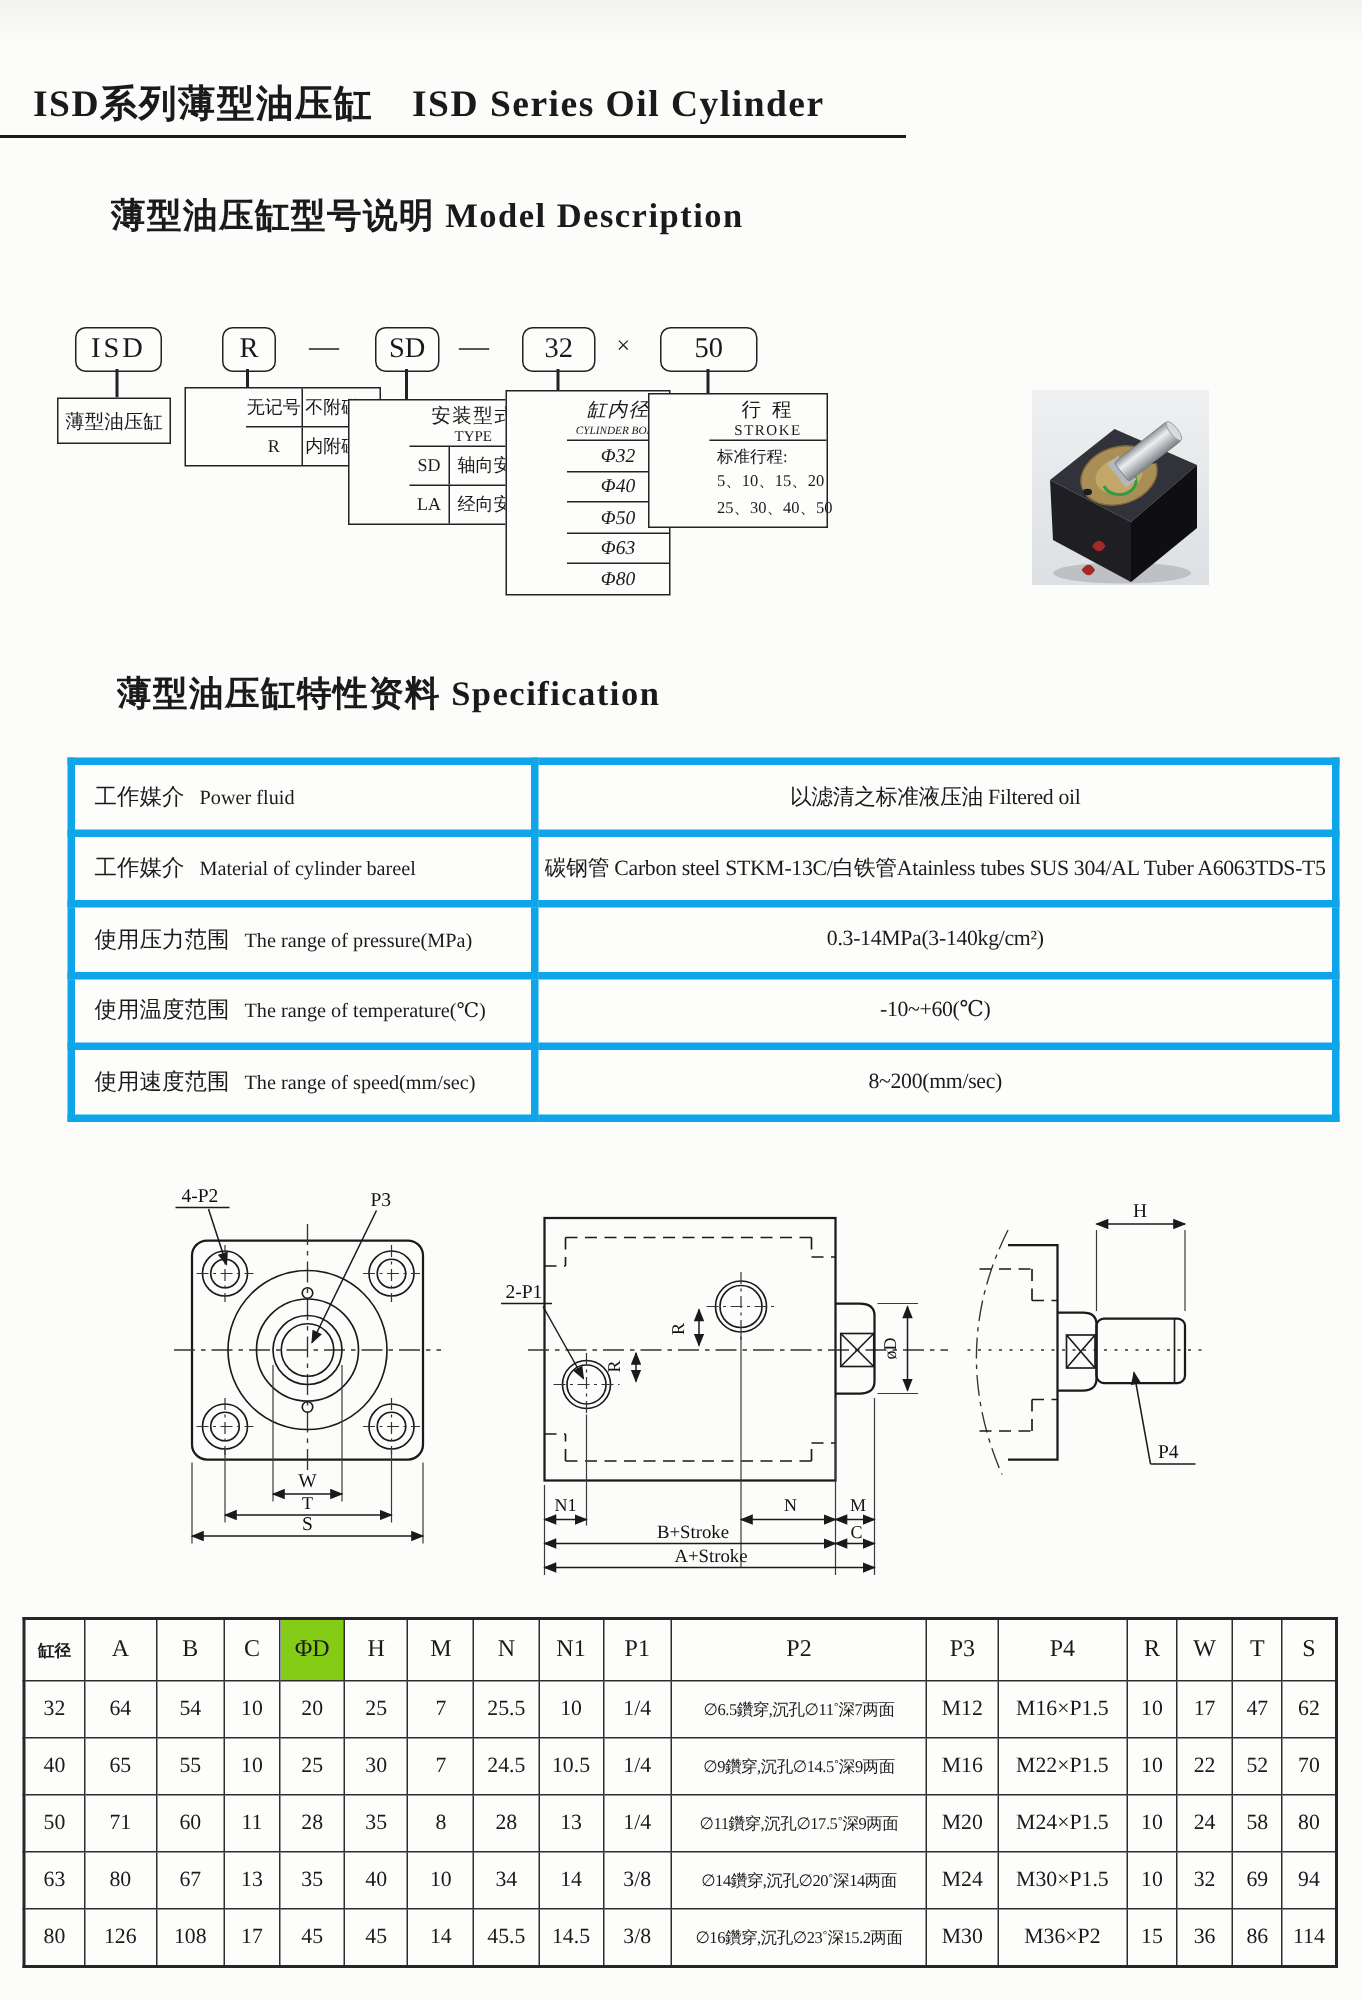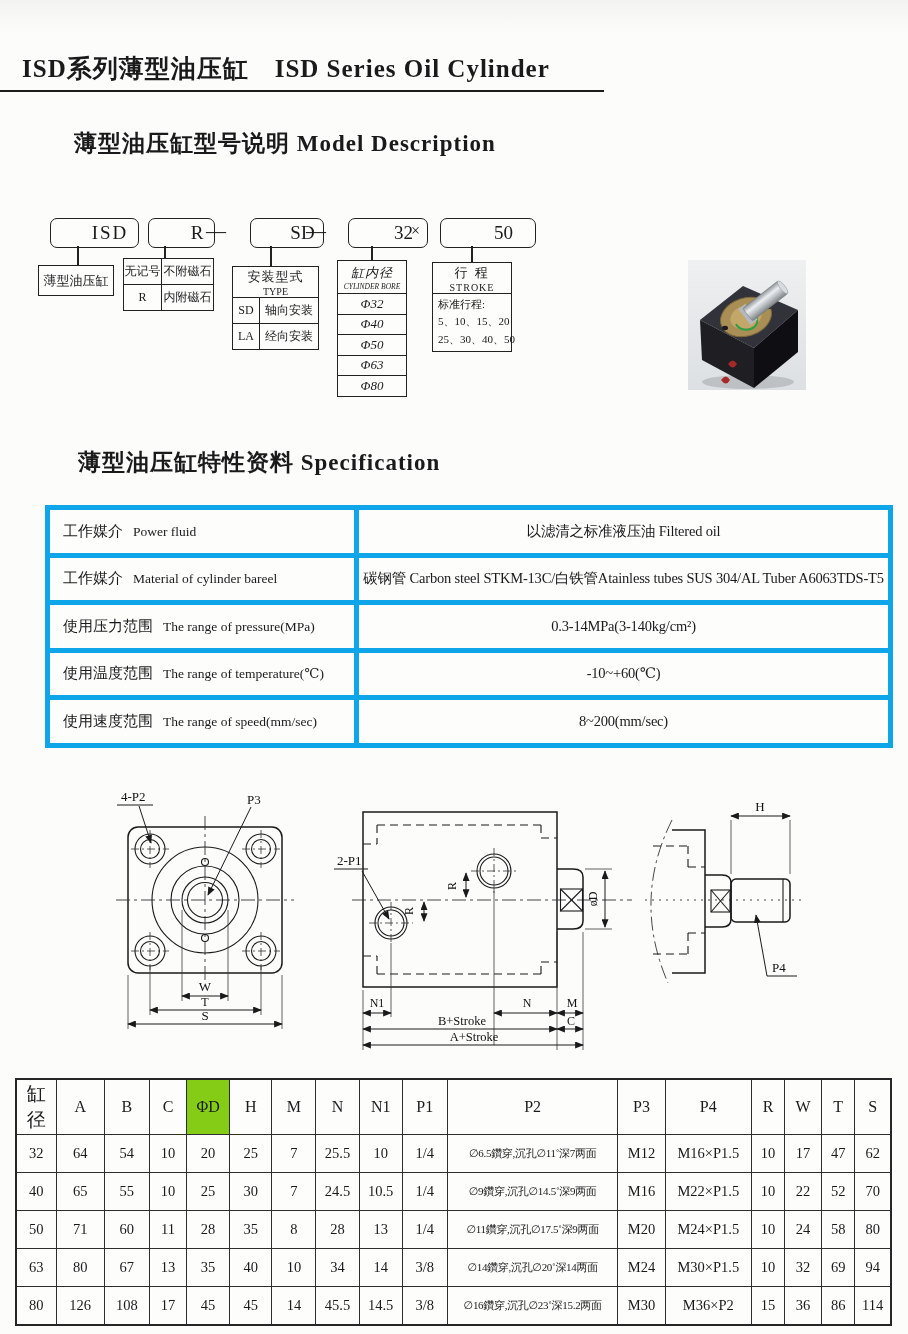--- a/index.html
+++ b/index.html
@@ -8,25 +8,25 @@
     background:linear-gradient(180deg,#f3f3f1 0,#fcfcfb 34px,#fcfcfb 100%);
     font-family:"Liberation Serif","DejaVu Serif",serif;color:#1a1a1a;
     overflow:hidden;
   }
   .abs{position:absolute;}
   .h1{font-size:25px;font-weight:600;letter-spacing:1px;white-space:nowrap;}
   .h2{font-size:23px;font-weight:600;letter-spacing:1px;white-space:nowrap;}
   .rule{background:#1c1c1c;height:2px;}
   
   .codebox{border:1.6px solid #222;border-radius:7px;display:flex;align-items:center;justify-content:center;
-    font-size:19px;height:28px;background:#fdfdfc;padding-left:31px;}
+    font-size:19px;height:28px;background:#fdfdfc;}
   .sep{font-size:20px;}
   .vline{width:1.5px;background:#222;}
   .descbox{border:1.5px solid #222;display:flex;align-items:center;justify-content:center;font-size:13px;background:#fdfdfc;}
-  .mini{border:1.5px solid #222;background:#fdfdfc;font-size:12px;text-align:center;}
+  .mini{border:1.5px solid #222;background:#fdfdfc;font-size:12px;text-align:center;padding-left:40px;}
   .drow{display:flex;align-items:stretch;height:25px;}
   .drow + .drow{border-top:1px solid #222;}
   .dcell{display:flex;align-items:center;justify-content:center;}
   .mini-head{border-bottom:1px solid #222;display:flex;flex-direction:column;align-items:center;justify-content:center;}
   .mini-head .cnl{font-size:13px;letter-spacing:1px;}
   .mini-head .enl{font-size:10px;letter-spacing:0;}
   .bore-row{height:19.5px;border-top:1px solid #222;display:flex;align-items:center;justify-content:center;font-size:13px;}
   .bore-row:first-child{border-top:none;}
   .stroke-body{padding:3px 5px;text-align:left;}
   .stroke-note{font-size:11px;margin-bottom:1px;}
@@ -34,21 +34,21 @@
   
   table.spec{border-collapse:collapse;table-layout:fixed;width:848px;border:2px solid #2a2a2a;background:#fdfdfc;}
   table.spec td{border:5px solid #0ea5e9;height:40.5px;vertical-align:middle;}
   td.spec-label{width:290px;padding-left:13px;font-size:15px;white-space:nowrap;}
   td.spec-label .en{font-size:13.5px;margin-left:10px;}
   td.spec-value{text-align:center;font-size:14.5px;letter-spacing:-.2px;}
   
   table.dimtbl{border-collapse:collapse;table-layout:fixed;width:877px;border:2px solid #262626;background:#fdfdfc;}
   table.dimtbl th,table.dimtbl td{border:1px solid #2e2e2e;text-align:center;vertical-align:middle;overflow:hidden;}
   table.dimtbl th{height:38px;font-size:16px;font-weight:normal;}
-  table.dimtbl th.cjk{font-size:19px;font-weight:400;}
+  table.dimtbl th.cjk{font-size:11px;font-weight:700;}
   table.dimtbl th.shade{background:#84cc16;}
   table.dimtbl td{height:35px;font-size:14.5px;}
   table.dimtbl td.p2cell{font-size:11px;letter-spacing:-.3px;white-space:nowrap;}
   
   svg text{font-family:"Liberation Serif","DejaVu Serif",serif;fill:#111;}
   .ol{fill:none;stroke:#1a1a1a;stroke-width:1.5;}
   .tl{fill:none;stroke:#1a1a1a;stroke-width:1.1;}
   .hid{fill:none;stroke:#1a1a1a;stroke-width:1.1;stroke-dasharray:8 5;}
   .cl{fill:none;stroke:#333;stroke-width:.9;stroke-dasharray:14 4 3 4;}
   .cls{fill:none;stroke:#333;stroke-width:.8;stroke-dasharray:8 3 2 3;}

